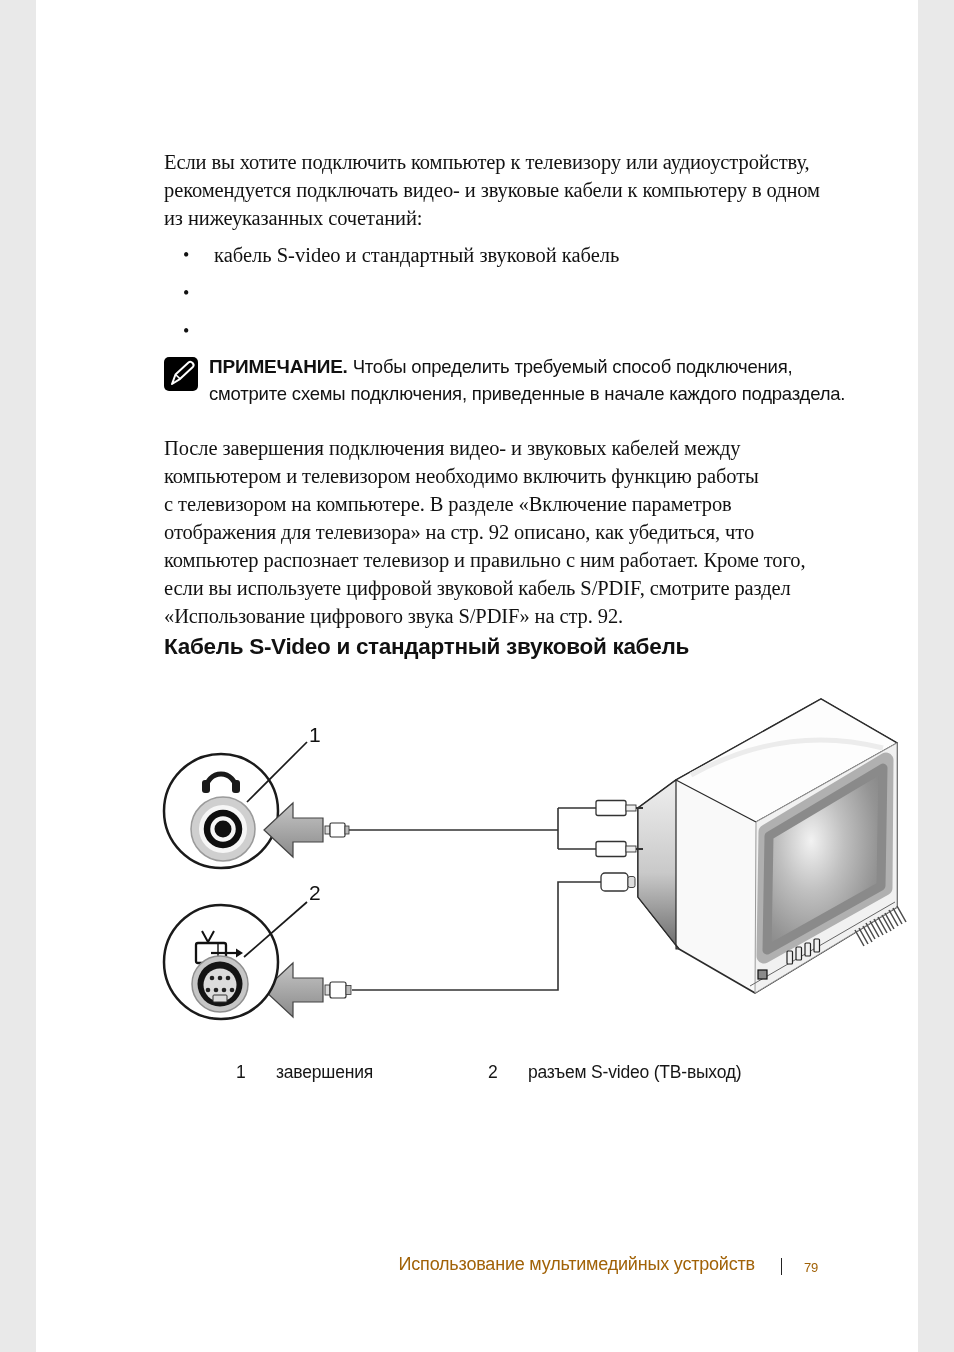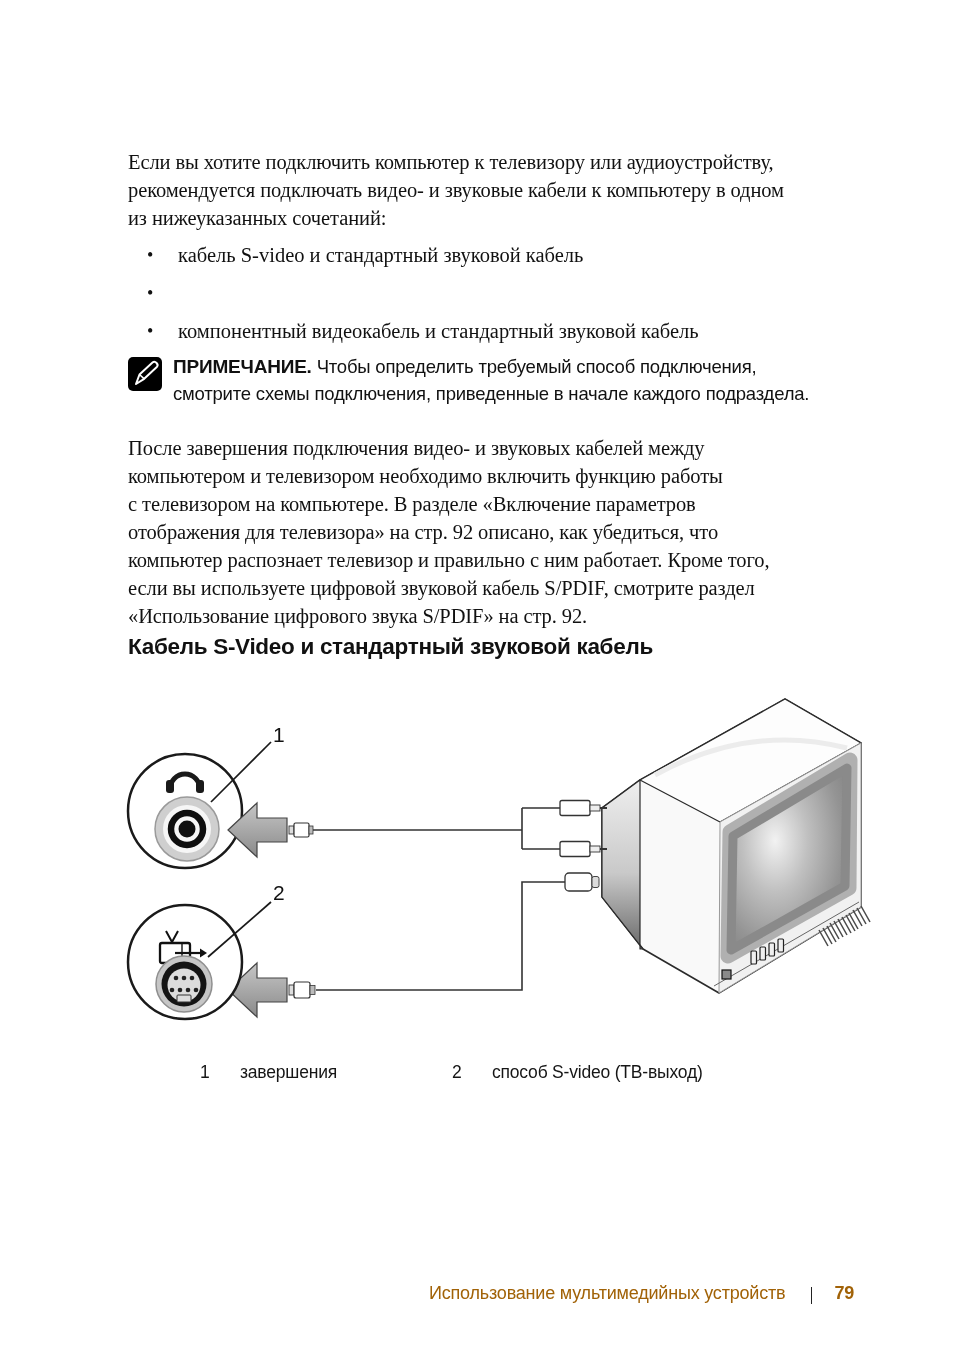--- a/index.html
+++ b/index.html
@@ -1,18 +1,18 @@
 <!DOCTYPE html>
 <html><head>
 <meta charset="utf-8">
 <style>
   html,body{margin:0;padding:0;background:#e9e9e9;}
   .page{
     position:relative;
-    width:954px;height:1352px;
+    width:882px;height:1352px;
     background:#ffffff;
     margin:0 auto;
     overflow:hidden;
     font-family:"Liberation Serif", serif;
     color:#111;
   }
   .lines{white-space:pre-line;}
   .body-text{
     position:absolute;left:128px;width:740px;
     font-size:20.5px;line-height:28px;letter-spacing:-0.1px;
@@ -50,21 +50,21 @@
   .footer{
     position:absolute;top:1254px;right:100px;
     display:flex;align-items:flex-end;
     font-family:"Liberation Sans", sans-serif;
     font-size:18px;letter-spacing:-0.2px;color:#a16207;
   }
   .footer .sep{
     display:inline-block;width:0;height:17px;
     border-left:1.5px solid #222;margin:0 22px 0 26px;
   }
-  .footer .pagenum{font-weight:bold;font-size:18px;margin-top:29px;}
+  .footer .pagenum{font-weight:normal;font-size:13px;}
   svg text{font-family:"Liberation Sans", sans-serif;}
 </style>
 </head>
 <body>
 
 <div class="page">
 
   <div class="body-text intro lines">Если вы хотите подключить компьютер к телевизору или аудиоустройству,
 рекомендуется подключать видео- и звуковые кабели к компьютеру в одном
 из нижеуказанных сочетаний:</div>
@@ -72,21 +72,20 @@
   <ul class="bullets">
     <li>
       <span class="dot">•</span>
       <span>кабель S-video и стандартный звуковой кабель</span>
     </li>
     <li>
       <span class="dot">•</span>
     </li>
     <li>
       <span class="dot">•</span>
-      <span>компонентный видеокабель и стандартный звуковой кабель</span>
     </li>
   </ul>
 
   <div class="note">
     <span class="note-icon">
       <svg width="34" height="34" viewBox="0 0 34 34">
         <rect x="0" y="0" width="34" height="34" rx="5" fill="#000"></rect>
         <path d="M8 27 L11.5 17.5 L24.5 5.5 Q26.5 3.8 28.6 6 Q30.6 8.2 28.8 10 L16.2 21.8 Z" fill="none" stroke="#fff" stroke-width="2" stroke-linejoin="round"></path>
         <line x1="11.5" y1="17.5" x2="16.2" y2="21.8" stroke="#fff" stroke-width="1.6"></line>
       </svg>
@@ -243,21 +242,21 @@
         <line x1="176" y1="212" x2="113" y2="267" stroke="#1a1a1a" stroke-width="1.7"></line>
         <text x="178" y="210" font-size="21" fill="#111">2</text>
       </g>
     </svg>
   </div>
 
   <div class="legend">
     <span>1</span>
     <span>завершения</span>
     <span>2</span>
-    <span>способ S-video (ТВ-выход)</span>
+    <span>разъем S-video (ТВ-выход)</span>
   </div>
 
   <div class="footer">
     <span>Использование мультимедийных устройств</span>
     <span class="sep"></span>
     <span class="pagenum">79</span>
   </div>
 
 </div>
 

